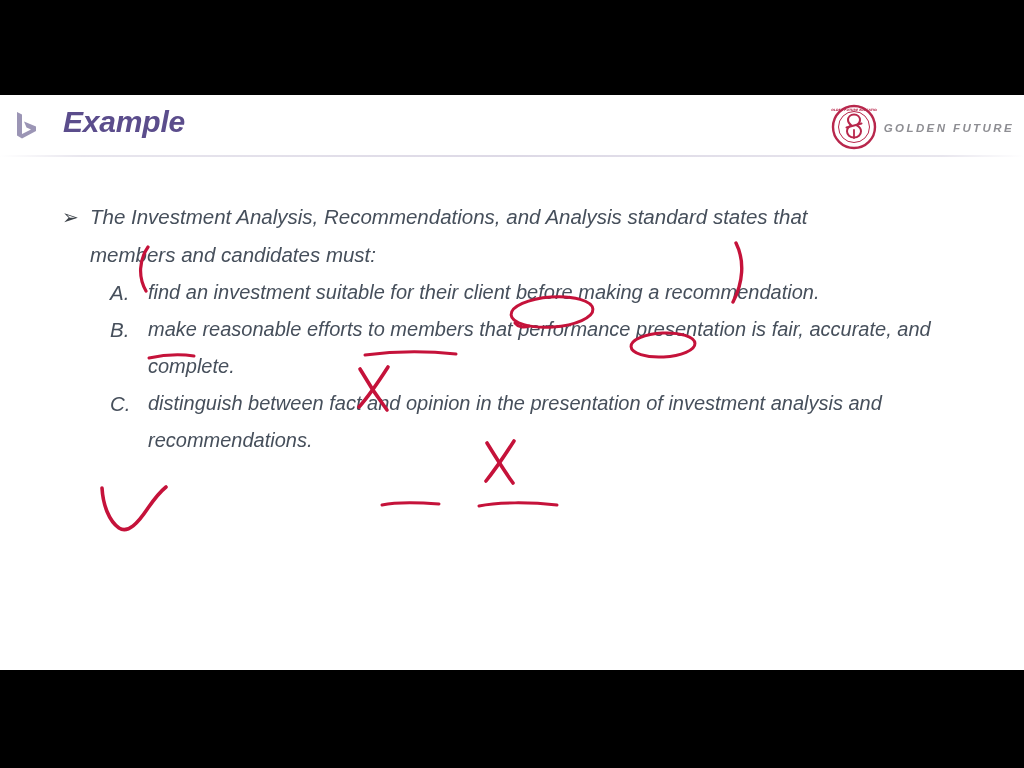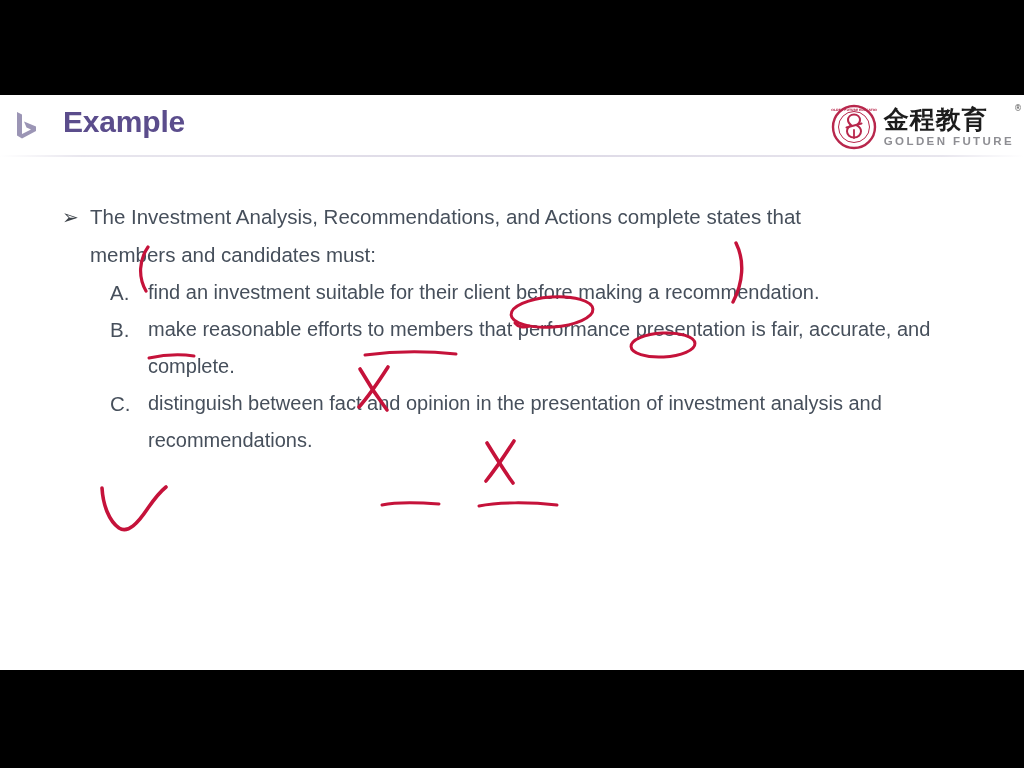--- a/index.html
+++ b/index.html
@@ -13,20 +13,21 @@
     overflow: hidden;
     font-family: "Liberation Sans", sans-serif;
   }
 
   
   .video-frame {
     position: relative;
     width: 1024px;
     height: 768px;
     background: #000000;
+    font-style: italic;
   }
   .letterbox-top {
     position: absolute;
     left: 0; top: 0;
     width: 1024px; height: 95px;
     background: #000000;
   }
   .letterbox-bottom {
     position: absolute;
     left: 0; top: 670px;
@@ -243,37 +244,34 @@
             <circle cx="23" cy="23" r="15.5" fill="none" stroke="#b8274c" stroke-width="1"></circle>
             <path d="M23 10.5 c-3.6 0 -6 2.6 -6 5.6 c0 2.4 1.5 4 3.3 5.2 c-2.6 1.3 -4.3 3.3 -4.3 6 c0 3.6 3 6.2 7 6.2 c4 0 7 -2.6 7 -6.2 c0 -2.7 -1.7 -4.7 -4.3 -6 c1.8 -1.2 3.3 -2.8 3.3 -5.2 c0 -3 -2.4 -5.6 -6 -5.6 z" fill="none" stroke="#b8274c" stroke-width="2"></path>
             <path d="M15.5 23.5 L30.5 19.5" stroke="#b8274c" stroke-width="2" stroke-linecap="round"></path>
             <path d="M23 26 L23 34" stroke="#b8274c" stroke-width="1.8" stroke-linecap="round"></path>
             <g fill="#b8274c" font-family="'DejaVu Sans', sans-serif" font-size="3.1" font-weight="bold">
               <text x="23" y="6.6" text-anchor="middle">GOLDEN FUTURE EDUCATION</text>
             </g>
           </svg>
         </div>
         <div class="logo-text-group">
-          <div class="logo-cn">
-            <span>金程教育</span><span class="logo-reg">®</span>
-          </div>
           <div class="logo-en">GOLDEN FUTURE</div>
         </div>
       </div>
 
       <div class="header-rule"></div>
     </div>
 
     <div class="slide-body">
       <div class="content-stack">
 
         <div class="para-row">
           <div class="bullet-arrow">➢</div>
           <div class="para-text">
-            <span>The Investment Analysis, Recommendations, and Actions complete</span>
+            <span>The Investment Analysis, Recommendations, and Analysis standard</span>
             <span>states that members and candidates must:</span>
           </div>
         </div>
 
         <div class="opt-list">
 
           <div class="opt-row">
             <div class="opt-letter">A.</div>
             <div class="opt-text">
               <span>find an investment suitable for their client before making a</span>

